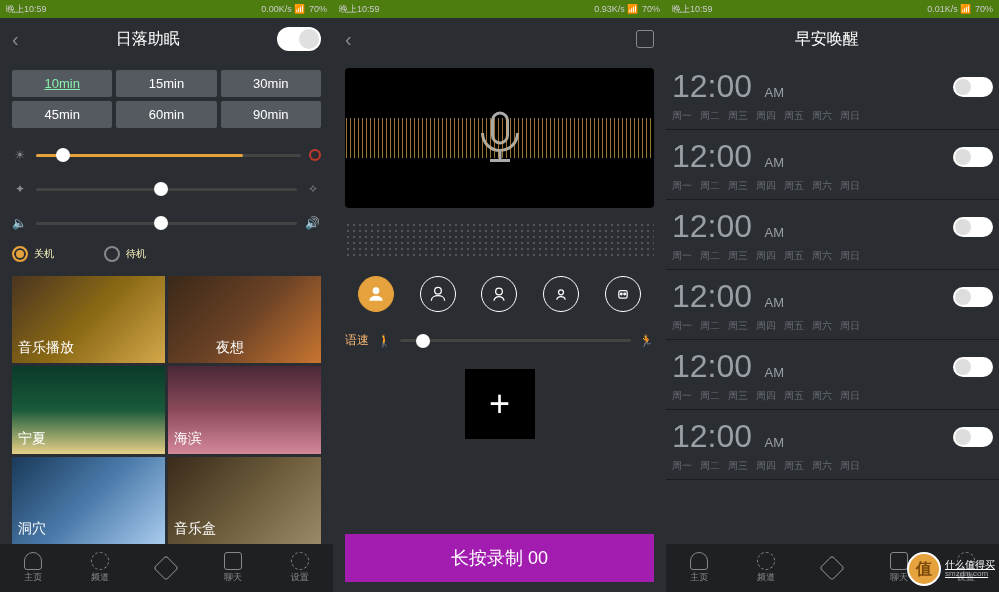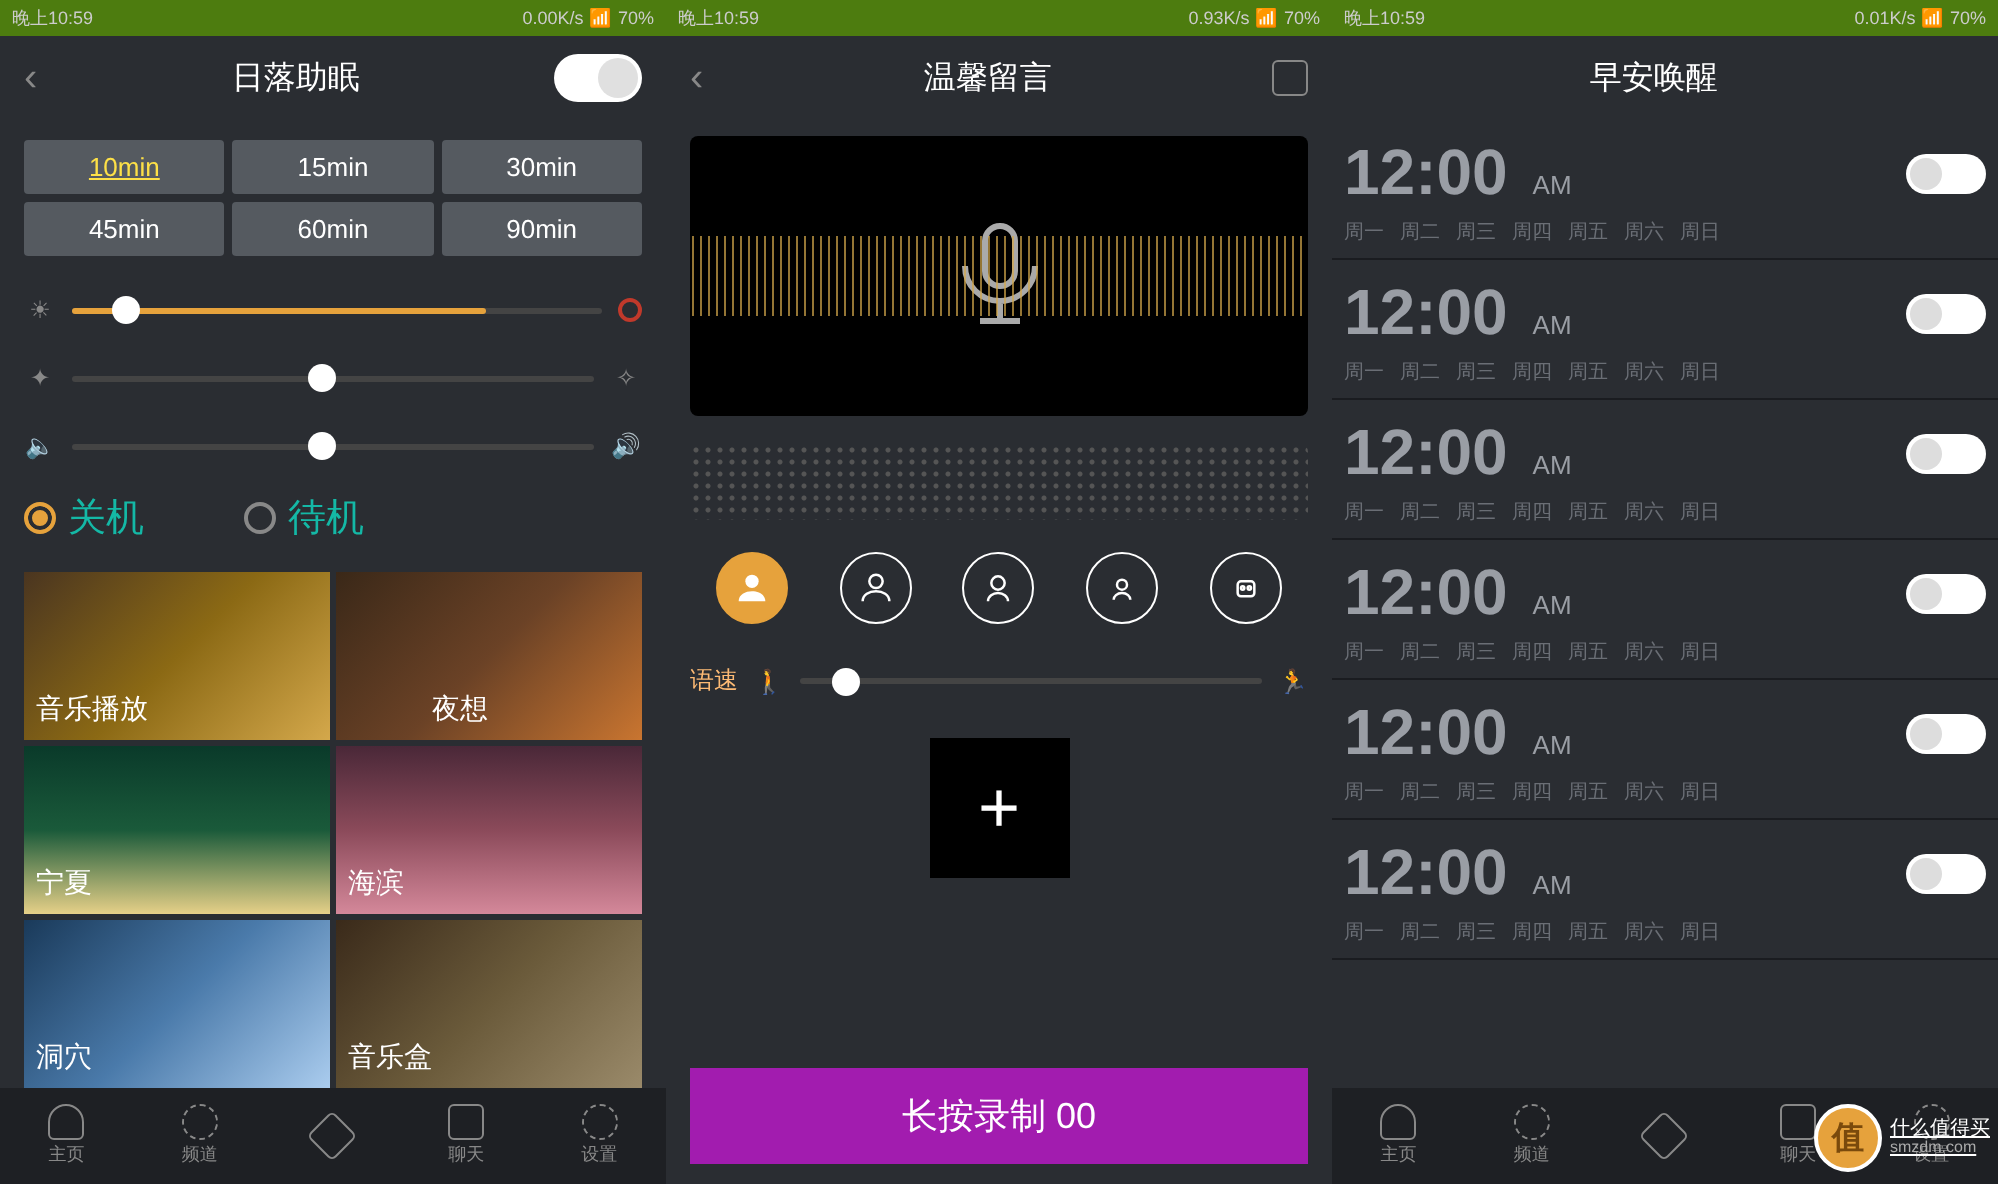--- a/index.html
+++ b/index.html
@@ -10,29 +10,29 @@
 .header { height: 42px; display: flex; align-items: center; justify-content: space-between; padding: 0 12px; background: #2a2d32; }
 .back-icon { color: #888; font-size: 20px; }
 .header-title { color: #fff; font-size: 16px; flex: 1; text-align: center; }
 .toggle { width: 44px; height: 24px; background: #fff; border-radius: 12px; position: relative; }
 .toggle::after { content: ""; position: absolute; right: 2px; top: 2px; width: 20px; height: 20px; background: #e0e0e0; border-radius: 50%; }
 .content { flex: 1; overflow: hidden; padding: 0 12px; display: flex; flex-direction: column; }
 
 
 .duration-grid { display: grid; grid-template-columns: repeat(3, 1fr); gap: 4px; margin: 10px 0; }
 .dur-btn { background: #555a60; color: #fff; font-size: 13px; text-align: center; padding: 6px 0; border-radius: 2px; }
-.dur-btn.active { color: #fde047; text-decoration: underline; }
+.dur-btn.active { color: #86efac; text-decoration: underline; }
 .slider-row { display: flex; align-items: center; margin: 10px 0; gap: 8px; }
 .slider-icon { width: 16px; color: #888; font-size: 12px; text-align: center; }
 .slider-track { flex: 1; height: 3px; background: #444; position: relative; border-radius: 2px; }
 .slider-fill { position: absolute; left: 0; top: 0; height: 100%; background: #e6a23c; border-radius: 2px; }
 .slider-thumb { position: absolute; top: 50%; transform: translate(-50%, -50%); width: 14px; height: 14px; background: #fff; border-radius: 50%; }
 .slider-end { width: 12px; height: 12px; border-radius: 50%; border: 2px solid #c0392b; }
 .radio-row { display: flex; gap: 50px; padding: 6px 0; margin-bottom: 8px; }
-.radio-item { display: flex; align-items: center; gap: 6px; color: #14b8a6; font-size: 19px; }
+.radio-item { display: flex; align-items: center; gap: 6px; color: #fef9c3; font-size: 10px; }
 .radio { width: 16px; height: 16px; border-radius: 50%; border: 2px solid #888; }
 .radio.checked { background: #e6a23c; border-color: #e6a23c; box-shadow: inset 0 0 0 2px #2a2d32; }
 .sound-grid { display: grid; grid-template-columns: 1fr 1fr; gap: 3px; flex: 1; }
 .sound-tile { position: relative; overflow: hidden; display: flex; align-items: flex-end; padding: 6px; color: #fff; font-size: 14px; background-size: cover; background-position: center; }
 .tile1 { background: linear-gradient(135deg, #4a3520, #8b6914, #d4a84b); }
 .tile2 { background: linear-gradient(135deg, #3a2818, #6b4226, #c97530); padding-left: 48px; }
 .tile3 { background: linear-gradient(180deg, #0a3a2a, #1a5a3a, #e6d088); }
 .tile4 { background: linear-gradient(180deg, #4a2838, #8b4a5a, #d4889a); }
 .tile5 { background: linear-gradient(135deg, #1a3a5a, #4a7aaa, #aaccee); }
 .tile6 { background: linear-gradient(135deg, #3a2a1a, #6a5a3a, #9a8a6a); }
@@ -55,21 +55,21 @@
 .voice-btn svg { width: 20px; height: 20px; }
 .speed-row { display: flex; align-items: center; gap: 8px; margin: 10px 0; color: #fdba74; font-size: 12px; }
 .plus-box { width: 70px; height: 70px; background: #000; margin: 10px auto; display: flex; align-items: center; justify-content: center; color: #fff; font-size: 36px; font-weight: 200; }
 .record-btn { background: #a21caf; color: #fff; text-align: center; padding: 12px; font-size: 18px; margin-top: auto; margin-bottom: 10px; }
 .share-icon { width: 18px; height: 18px; border: 1.5px solid #888; border-radius: 3px; position: relative; }
 
 
 .alarm-list { flex: 1; display: flex; flex-direction: column; }
 .alarm-item { border-bottom: 1px solid #1a1c20; padding: 8px 6px 6px; }
 .alarm-top { display: flex; align-items: baseline; justify-content: space-between; }
-.alarm-time { color: #9a9ea5; font-size: 32px; font-weight: 700; }
+.alarm-time { color: #9a9ea5; font-size: 32px; font-weight: 400; }
 .alarm-ampm { color: #9a9ea5; font-size: 13px; margin-left: 8px; }
 .alarm-toggle { width: 40px; height: 20px; background: #fff; border-radius: 10px; position: relative; }
 .alarm-toggle::after { content: ""; position: absolute; left: 2px; top: 2px; width: 16px; height: 16px; background: #ddd; border-radius: 50%; }
 .days-row { display: flex; gap: 8px; margin-top: 4px; }
 .day { color: #6a6e75; font-size: 10px; }
 
 .watermark { position: absolute; bottom: 6px; right: 4px; display: flex; align-items: center; gap: 4px; z-index: 10; }
 .wm-badge { width: 34px; height: 34px; background: #e6a23c; border-radius: 50%; border: 2px solid #fff; display: flex; align-items: center; justify-content: center; color: #7a4a0c; font-size: 16px; font-weight: bold; }
 .wm-text { color: #fff; font-size: 10px; line-height: 1.1; text-decoration: underline; }
 </style>
@@ -179,21 +179,20 @@
   <div class="status-bar">
     <span>晚上10:59</span>
     <div class="status-right">
       <span>0.93K/s</span>
       <span>📶</span>
       <span>70%</span>
     </div>
   </div>
   <div class="header">
     <span class="back-icon">‹</span>
-    <span class="header-title">温馨留言</span>
     <div class="share-icon"></div>
   </div>
   <div class="content">
     <div class="waveform-box">
       <div class="wave"></div>
       <svg class="mic-icon" viewBox="0 0 24 24" fill="none" stroke="currentColor" stroke-width="1.2">
           <rect x="9" y="2" width="6" height="12" rx="3"></rect>
           <path d="M5 10a7 7 0 0 0 14 0M12 17v4M8 21h8"></path>
         </svg>
     </div>

